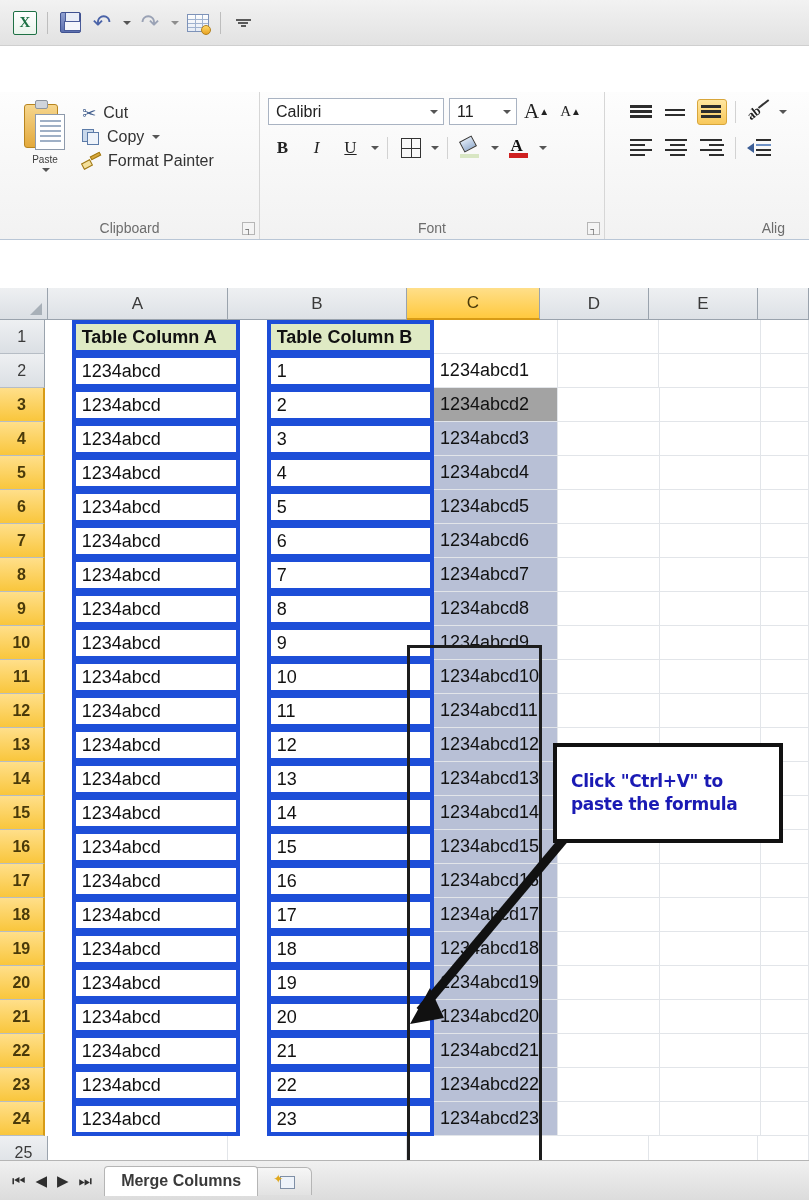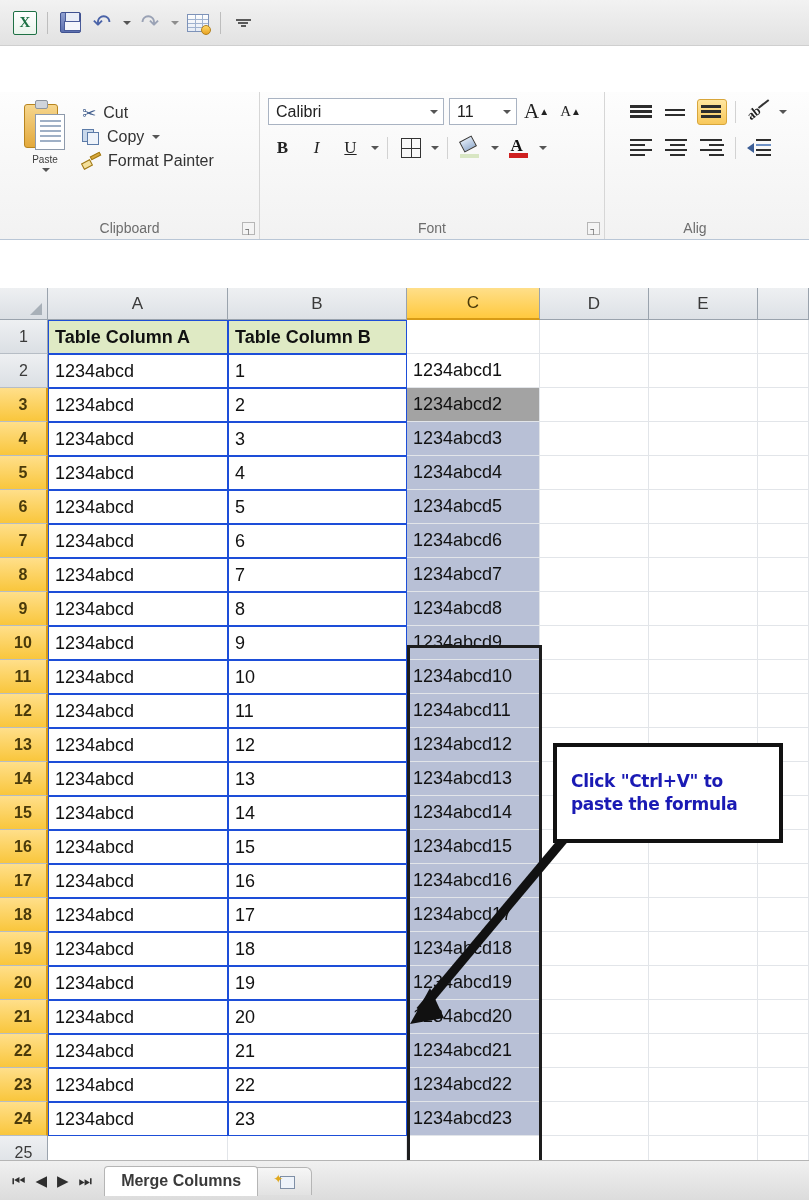--- a/index.html
+++ b/index.html
@@ -234,21 +234,21 @@
        font-size:16px; color:#3a3a3a; }
   .rh.hl{ background:linear-gradient(#ffdf8a,#f9c63c); color:#4a3a0a;
           border-right:2px solid #d79b16; font-weight:bold; }
   .cell{ height:34px; display:flex; align-items:center;
          padding-left:6px; font-size:18px; color:#111;
          border-right:1px solid #e2e5e9; border-bottom:1px solid #e2e5e9;
          overflow:hidden; white-space:nowrap; }
   .cA{ width:180px; } .cB{ width:179px; } .cC{ width:133px; }
   .cD{ width:109px; } .cE{ width:109px; } .cF{ width:51px; }
 
-  .tblcell{ border:1px solid #1d4ed8; background:#fff; }
+  .tblcell{ border:4px solid #1d4ed8; background:#fff;margin-left:27px; }
   .hdrcell{ background:#dfeac4; font-weight:bold; }
   .selcell{ background:#b8c0d6; }
   .activecell{ background:#a3a3a3; }
 
   .selbox{
     position:absolute; left:407px; top:357px; width:135px; height:750px;
     border:3px solid #1d1d1d; pointer-events:none; z-index:5;
   }
   .selbox:after{ content:""; position:absolute; right:-5px; bottom:-5px;
      width:8px;height:8px;background:#111;border:1px solid #fff; }
@@ -486,21 +486,21 @@
         <div class="ico-btn">
             <span class="indent">
               <u></u>
               <u></u>
               <u></u>
               <u></u>
               <i></i>
             </span>
           </div>
       </div>
-      <div class="grp-name" style="text-align:center;padding-right:24px">Alig</div>
+      <div class="grp-name" style="text-align:right;padding-right:24px">Alig</div>
     </div>
   </div>
 
 
   <div class="grid">
     <div class="colhdr">
       <div class="corner"></div>
       <div class="ch cA">A</div>
       <div class="ch cB">B</div>
       <div class="ch cC hl">C</div>

